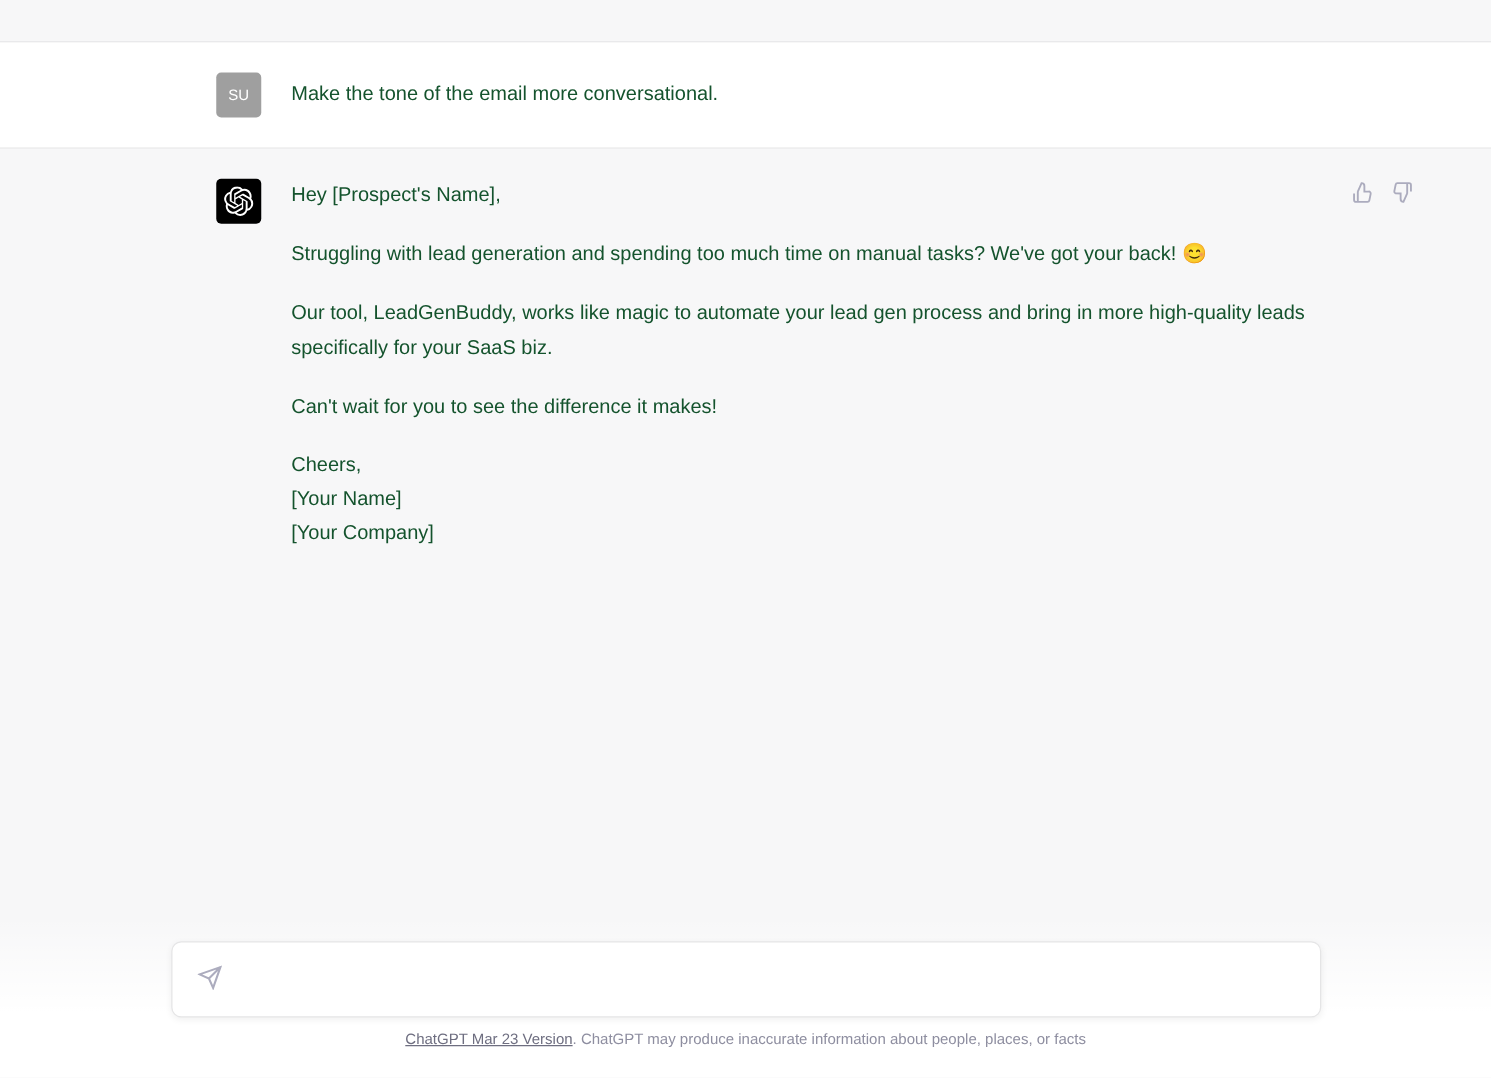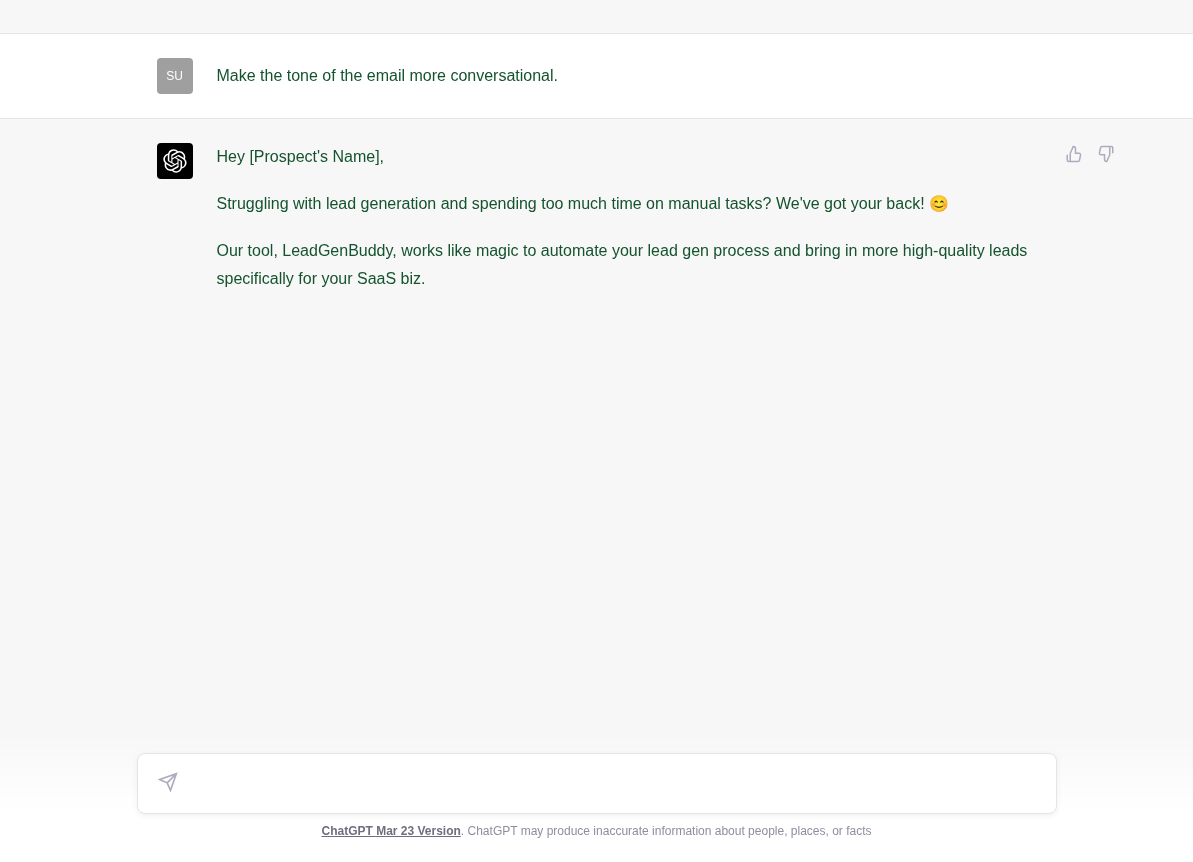--- a/index.html
+++ b/index.html
@@ -14,21 +14,21 @@
 
   .top-strip {
     height: 34px;
     background: #f7f7f8;
     border-bottom: 1px solid #e5e5e6;
   }
 
   .message-row {
     width: 100%;
     display: flex;
-    justify-content: center;
+    justify-content: flex-end;
   }
   .message-row.user { background: #ffffff; border-bottom: 1px solid #e5e5e6; }
   .message-row.assistant { background: #f7f7f8; }
 
   .message-inner {
     display: flex;
     gap: 24px;
     padding: 24px 0;
     width: 100%;
     max-width: 960px;
@@ -127,21 +127,20 @@
 
   .footer-note {
     text-align: center;
     font-size: 12px;
     color: #8e8ea0;
     padding: 10px 0 14px 0;
   }
   .footer-note .ver {
     text-decoration: underline;
     color: #6e6e80;
-    font-weight: bold;
   }
 </style>
 </head>
 <body>
 
 <div class="top-strip"></div>
 
 <div class="message-row user">
   <div class="message-inner">
     <div class="avatar user-av">
@@ -155,20 +154,26 @@
   <div class="message-inner">
     <div class="avatar ai-av">
       <svg viewBox="0 0 41 41" fill="none">
         <path d="M37.532 16.87a9.963 9.963 0 0 0-.856-8.184 10.078 10.078 0 0 0-10.855-4.835A9.964 9.964 0 0 0 18.306.5a10.079 10.079 0 0 0-9.614 6.977 9.967 9.967 0 0 0-6.664 4.834 10.08 10.08 0 0 0 1.24 11.817 9.965 9.965 0 0 0 .856 8.185 10.079 10.079 0 0 0 10.855 4.835 9.965 9.965 0 0 0 7.516 3.35 10.078 10.078 0 0 0 9.617-6.981 9.967 9.967 0 0 0 6.663-4.834 10.079 10.079 0 0 0-1.243-11.813ZM22.498 37.886a7.474 7.474 0 0 1-4.799-1.735c.061-.033.168-.091.237-.134l7.964-4.6a1.294 1.294 0 0 0 .655-1.134V19.054l3.366 1.944a.12.12 0 0 1 .066.092v9.299a7.505 7.505 0 0 1-7.49 7.496ZM6.392 31.006a7.471 7.471 0 0 1-.894-5.023c.06.036.162.099.237.141l7.964 4.6a1.297 1.297 0 0 0 1.308 0l9.724-5.614v3.888a.12.12 0 0 1-.048.103l-8.051 4.649a7.504 7.504 0 0 1-10.24-2.744ZM4.297 13.62A7.469 7.469 0 0 1 8.2 10.333c0 .068-.004.19-.004.274v9.201a1.294 1.294 0 0 0 .654 1.132l9.723 5.614-3.366 1.944a.12.12 0 0 1-.114.01L7.04 23.856a7.504 7.504 0 0 1-2.743-10.237Zm27.658 6.437-9.724-5.615 3.367-1.943a.121.121 0 0 1 .113-.01l8.052 4.648a7.498 7.498 0 0 1-1.158 13.528v-9.476a1.293 1.293 0 0 0-.65-1.132Zm3.35-5.043c-.059-.037-.162-.099-.236-.141l-7.965-4.6a1.298 1.298 0 0 0-1.308 0l-9.723 5.614v-3.888a.12.12 0 0 1 .048-.103l8.05-4.645a7.497 7.497 0 0 1 11.135 7.763Zm-21.063 6.929-3.367-1.944a.12.12 0 0 1-.065-.092v-9.299a7.497 7.497 0 0 1 12.293-5.756 6.94 6.94 0 0 0-.236.134l-7.965 4.6a1.294 1.294 0 0 0-.654 1.132l-.006 11.225Zm1.829-3.943 4.33-2.501 4.332 2.5v5l-4.331 2.5-4.331-2.5V18Z" fill="#fff"></path>
       </svg>
     </div>
     <div class="msg-body">
       <p>Hey [Prospect's Name],</p>
       <p>Struggling with lead generation and spending too much time on manual tasks? We've got your back! 😊</p>
       <p>Our tool, LeadGenBuddy, works like magic to automate your lead gen process and bring in more high-quality leads specifically for your SaaS biz.</p>
+      <p>Can't wait for you to see the difference it makes!</p>
+      <p>
+        <span>Cheers,</span><br>
+        <span>[Your Name]</span><br>
+        <span>[Your Company]</span>
+      </p>
     </div>
     <div class="feedback">
       <button aria-label="thumbs up">
         <svg viewBox="0 0 24 24" fill="none" stroke="currentColor" stroke-width="2">
           <path d="M7 22V11M3 13v7a2 2 0 0 0 2 2h12.3a2 2 0 0 0 2-1.6l1.4-7A2 2 0 0 0 18.7 11H14V5a3 3 0 0 0-3-3l-4 9"></path>
         </svg>
       </button>
       <button aria-label="thumbs down">
         <svg viewBox="0 0 24 24" fill="none" stroke="currentColor" stroke-width="2">
           <path d="M17 2v11M21 11V4a2 2 0 0 0-2-2H6.7a2 2 0 0 0-2 1.6l-1.4 7A2 2 0 0 0 5.3 13H10v6a3 3 0 0 0 3 3l4-9"></path>

